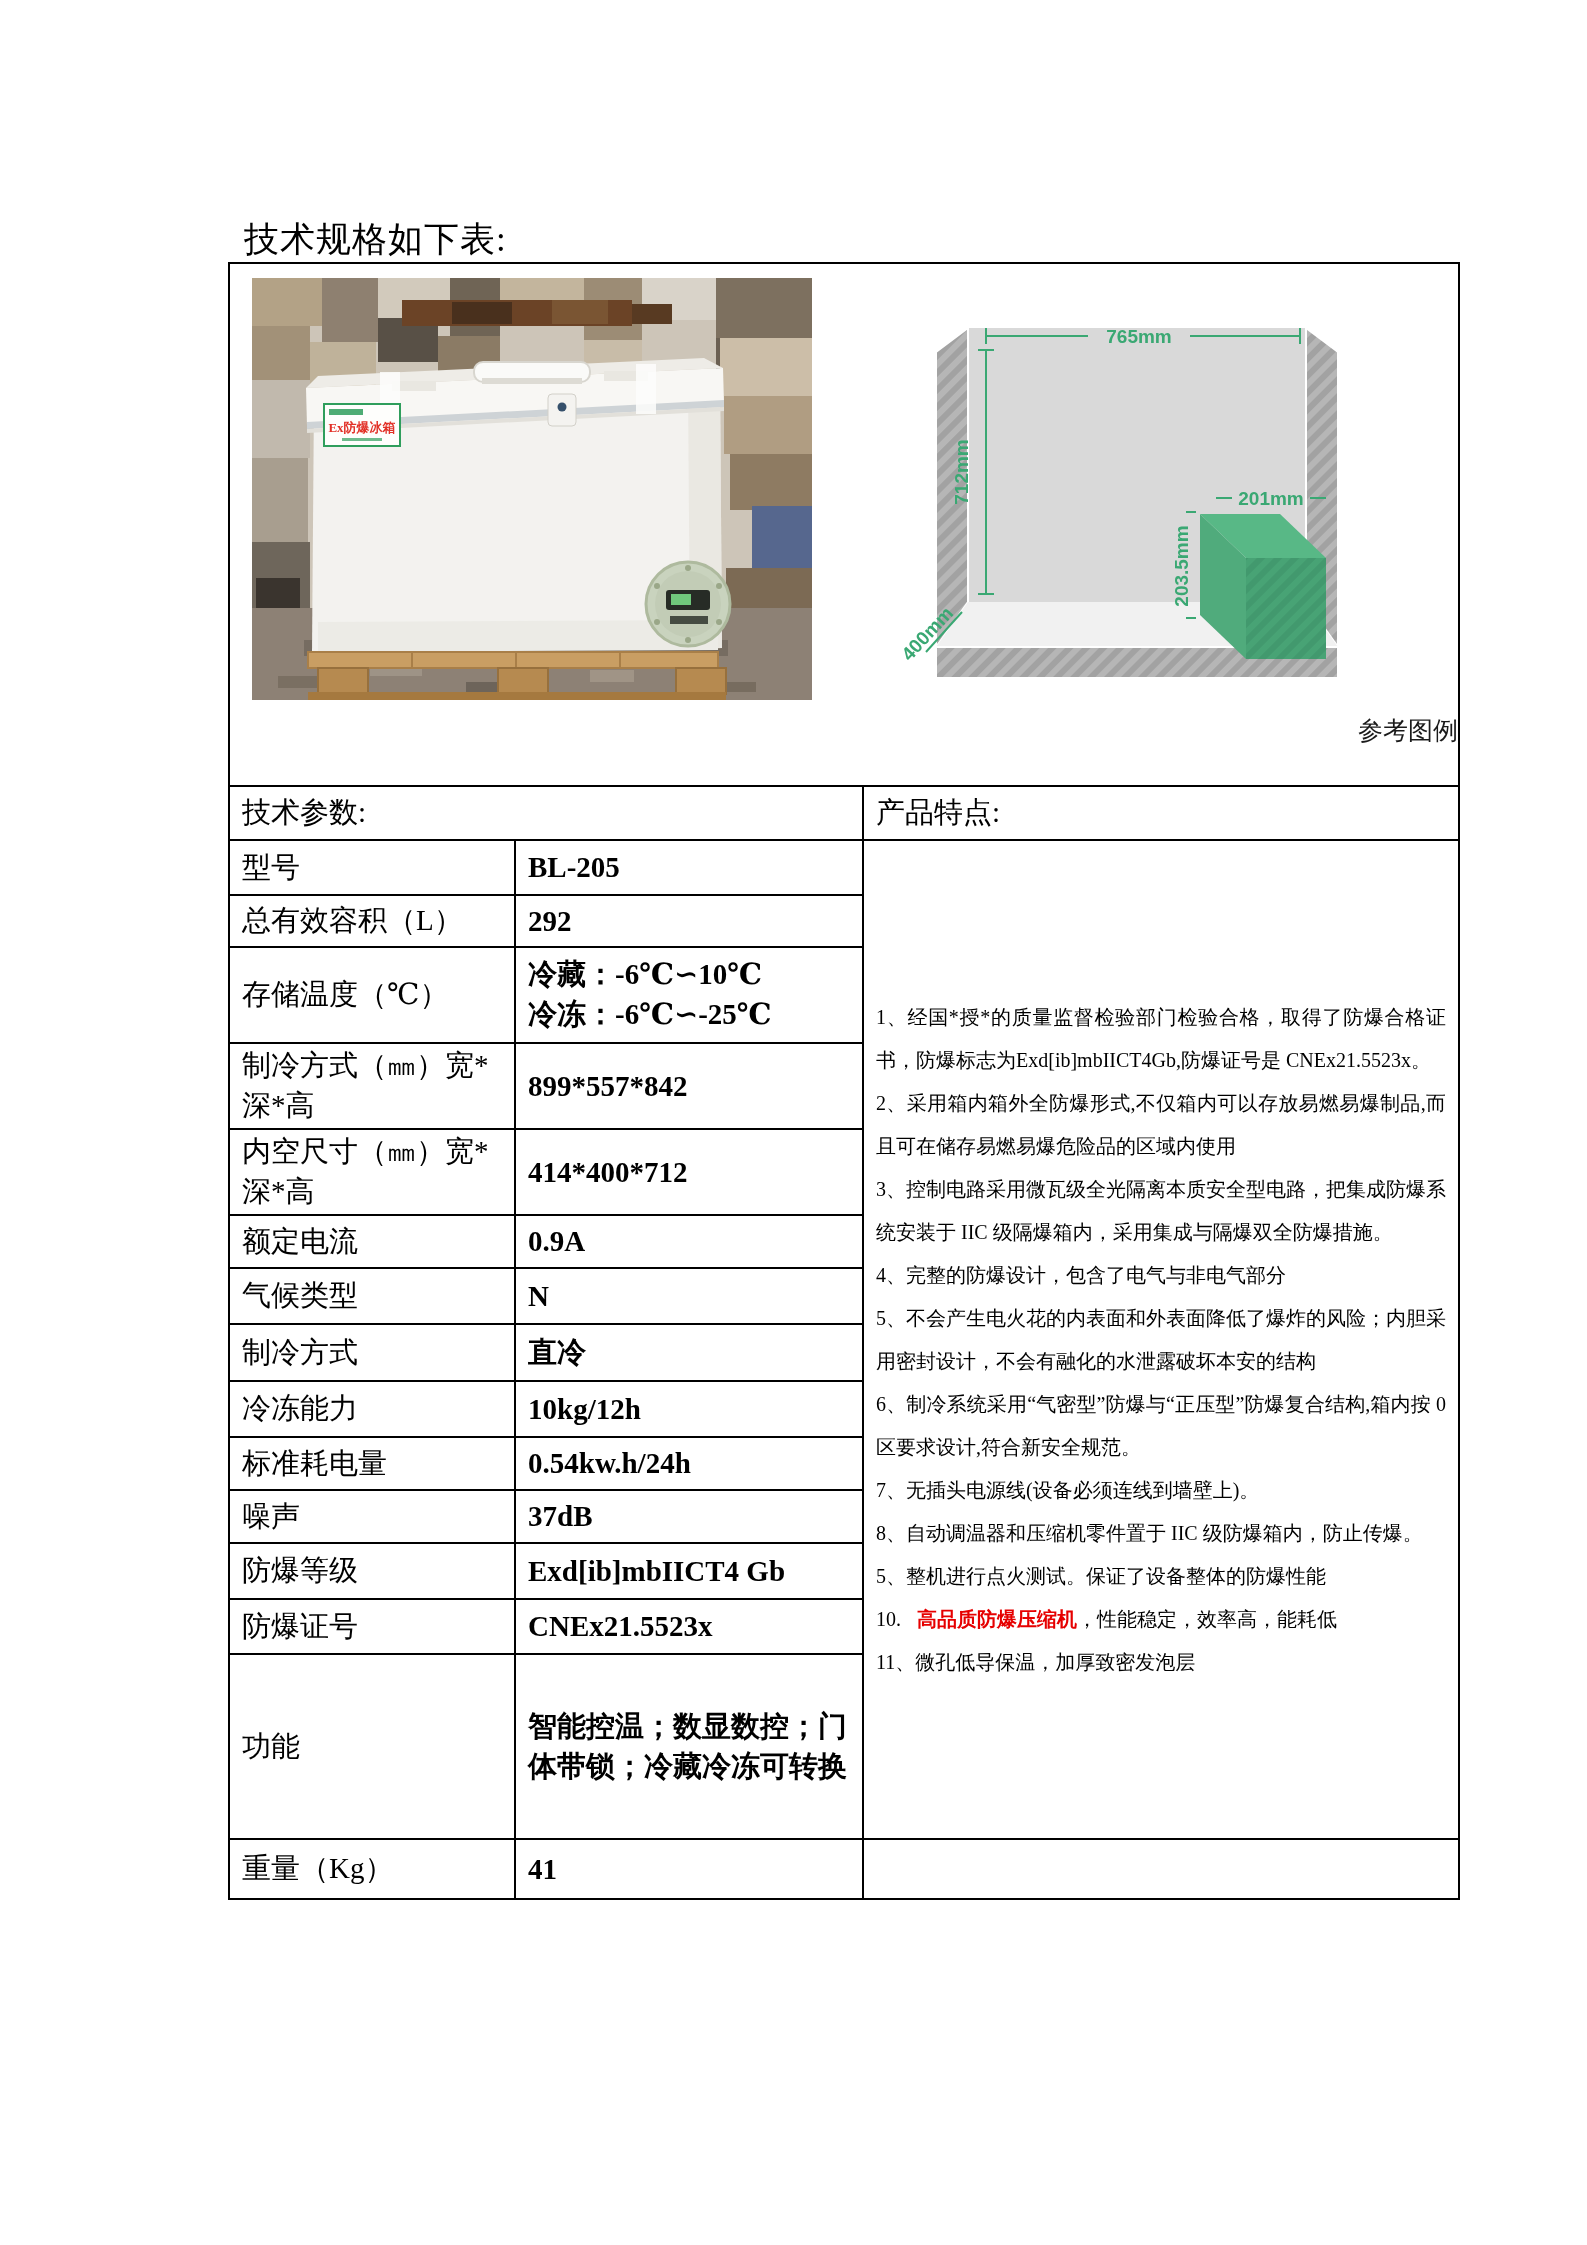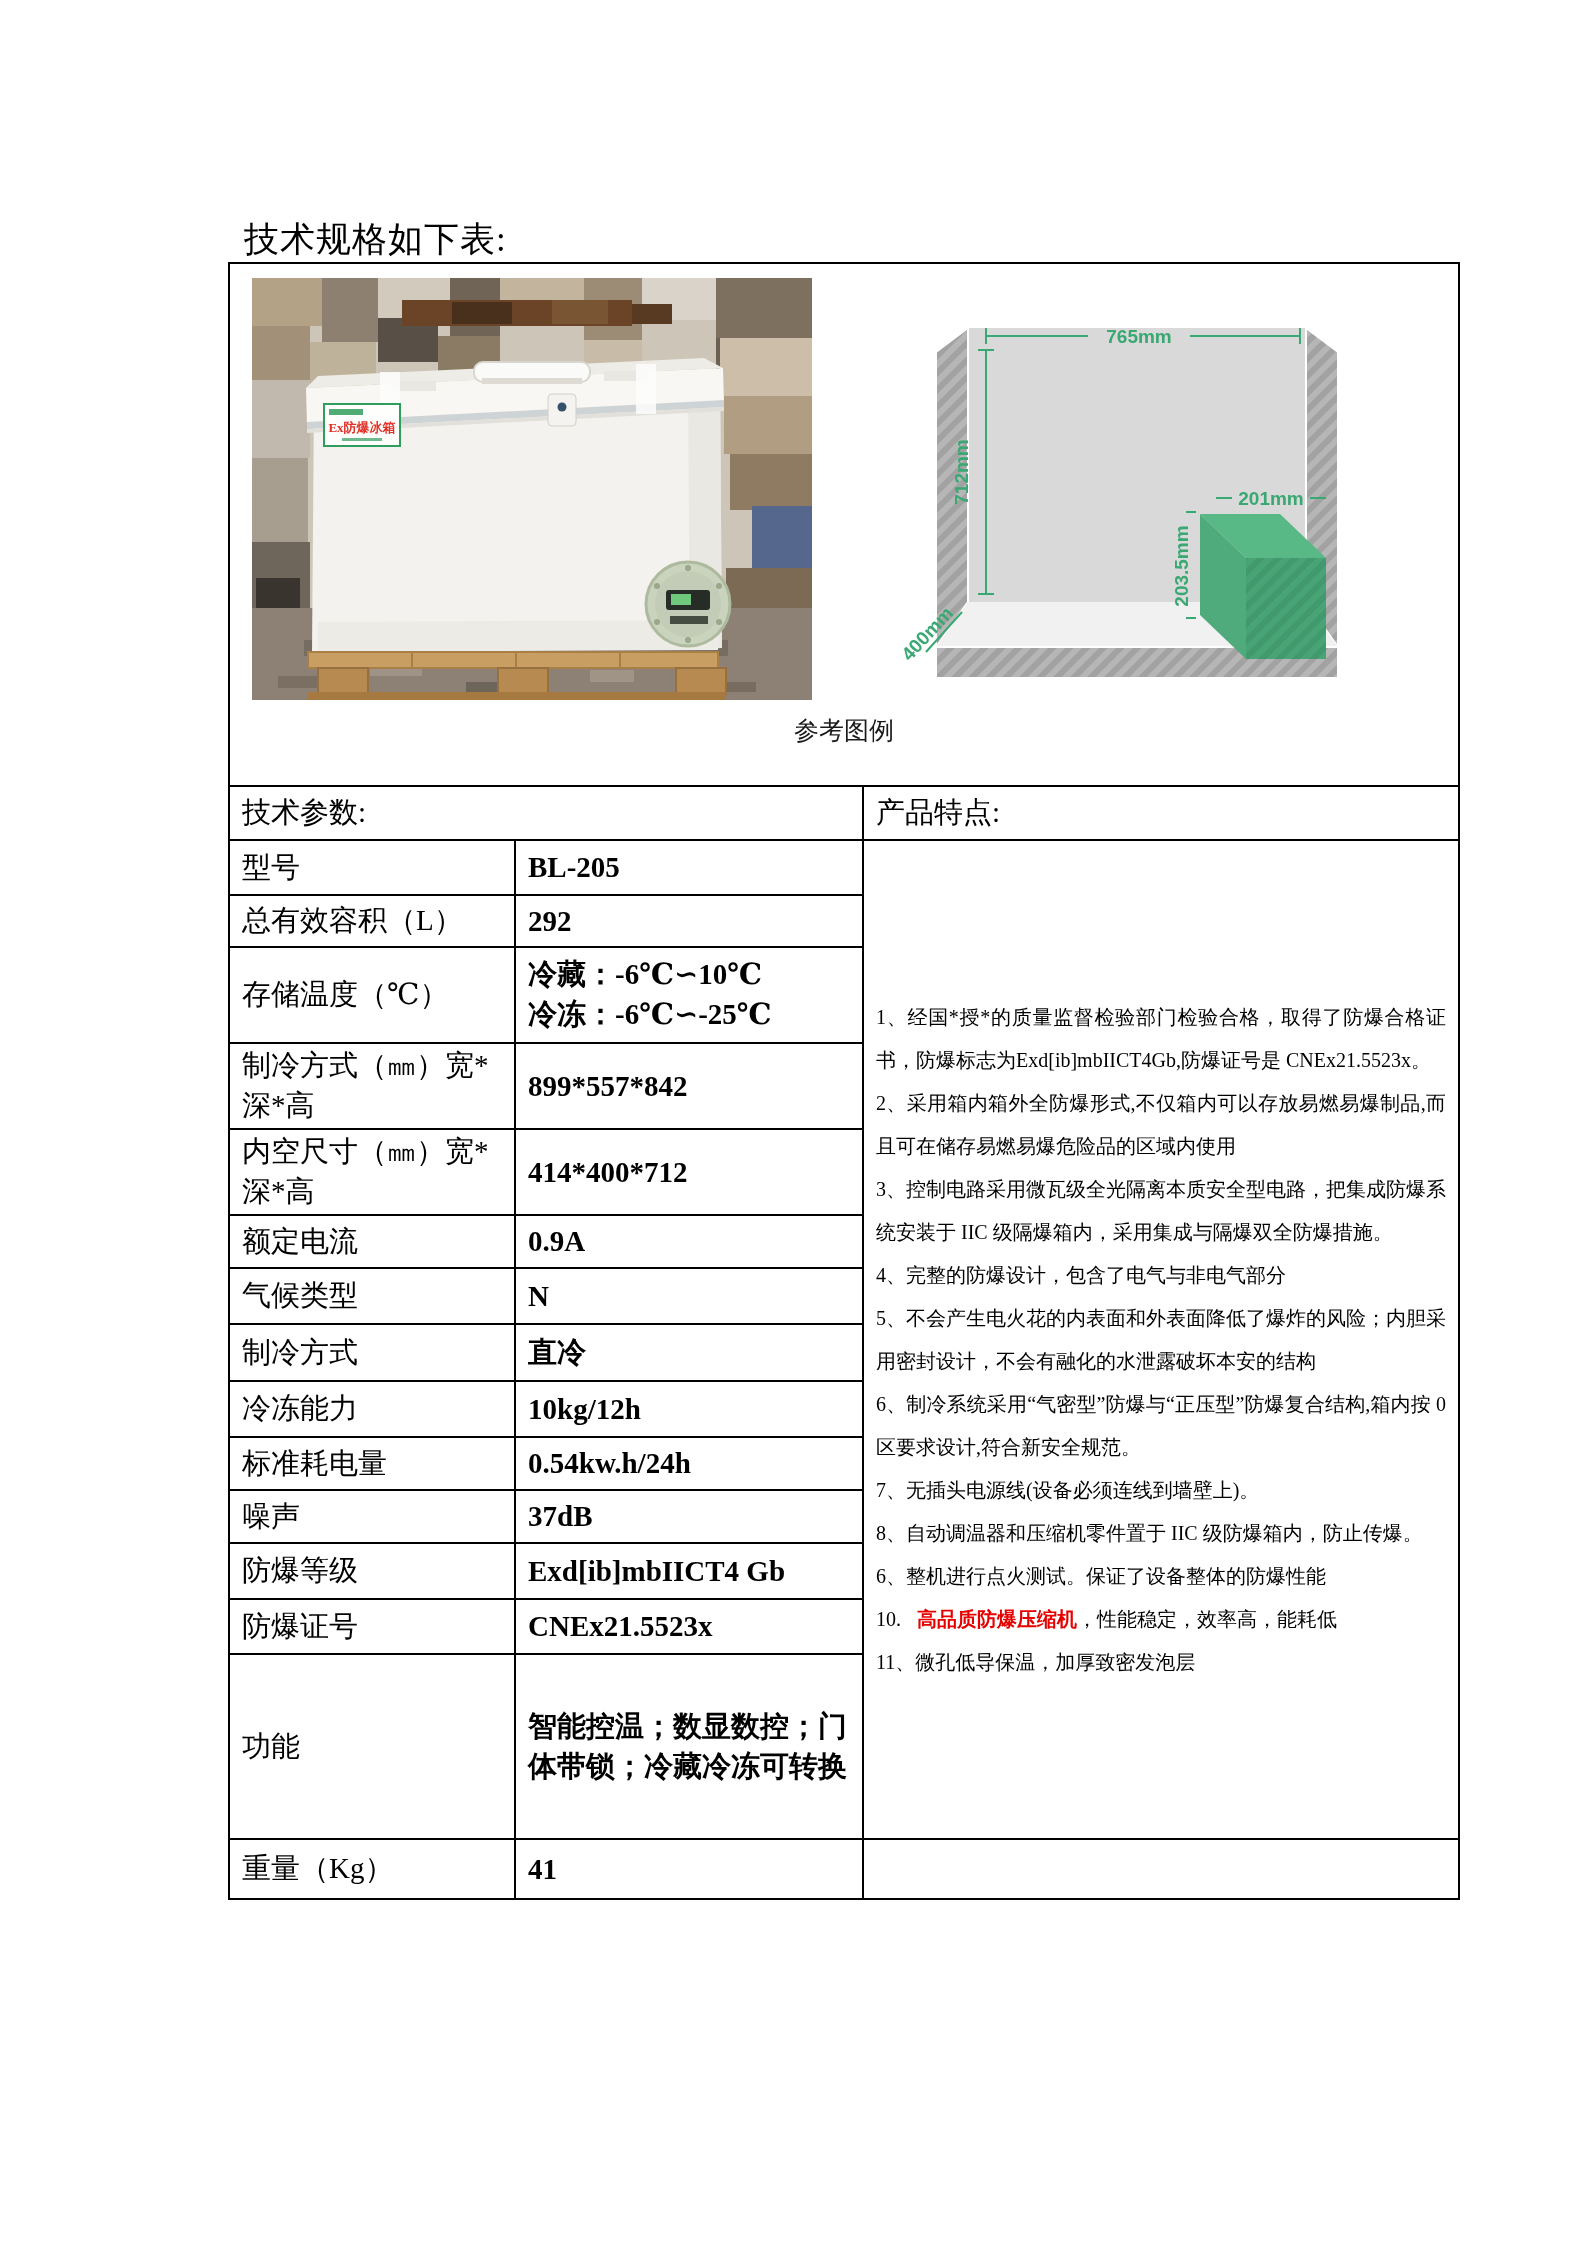--- a/index.html
+++ b/index.html
@@ -19,21 +19,21 @@
   table.spec td{
     border:2px solid #000;
     padding:0 12px;
     font-size:29px;
     vertical-align:middle;
     overflow:hidden;
   }
   td.figure-cell{position:relative;padding:0;}
   .caption{
     position:absolute;left:0;bottom:38px;width:100%;
-    text-align:center;font-size:25px;color:#1a1a1a;
+    text-align:right;font-size:25px;color:#1a1a1a;
   }
   td.hdr{font-size:30px;}
   td.val{font-weight:bold;font-size:29px;padding-left:16px;}
   td.vtop{vertical-align:top;padding-top:8px;}
   td.features-cell{
     vertical-align:top;
     padding:6px 10px 0 13px;
   }
   .features-cell p{
     margin:0;font-size:20px;line-height:43px;text-align:justify;
@@ -228,21 +228,21 @@
     <td class="val">BL-205</td>
     <td rowspan="14" class="features-cell">
       <p>1、经国*授*的质量监督检验部门检验合格，取得了防爆合格证书，防爆标志为Exd[ib]mbIICT4Gb,防爆证号是 CNEx21.5523x。</p>
       <p>2、采用箱内箱外全防爆形式,不仅箱内可以存放易燃易爆制品,而且可在储存易燃易爆危险品的区域内使用</p>
       <p>3、控制电路采用微瓦级全光隔离本质安全型电路，把集成防爆系统安装于 IIC 级隔爆箱内，采用集成与隔爆双全防爆措施。</p>
       <p>4、完整的防爆设计，包含了电气与非电气部分</p>
       <p>5、不会产生电火花的内表面和外表面降低了爆炸的风险；内胆采用密封设计，不会有融化的水泄露破坏本安的结构</p>
       <p>6、制冷系统采用“气密型”防爆与“正压型”防爆复合结构,箱内按 0 区要求设计,符合新安全规范。</p>
       <p>7、无插头电源线(设备必须连线到墙壁上)。</p>
       <p>8、自动调温器和压缩机零件置于 IIC 级防爆箱内，防止传爆。</p>
-      <p>6、整机进行点火测试。保证了设备整体的防爆性能</p>
+      <p>5、整机进行点火测试。保证了设备整体的防爆性能</p>
       <p><span>10.</span><span class="red">高品质防爆压缩机</span><span>，性能稳定，效率高，能耗低</span></p>
       <p>11、微孔低导保温，加厚致密发泡层</p>
     </td>
   </tr>
   <tr style="height:52px">
     <td>总有效容积（L）</td>
     <td class="val">292</td>
   </tr>
   <tr style="height:96px">
     <td>存储温度（℃）</td>

